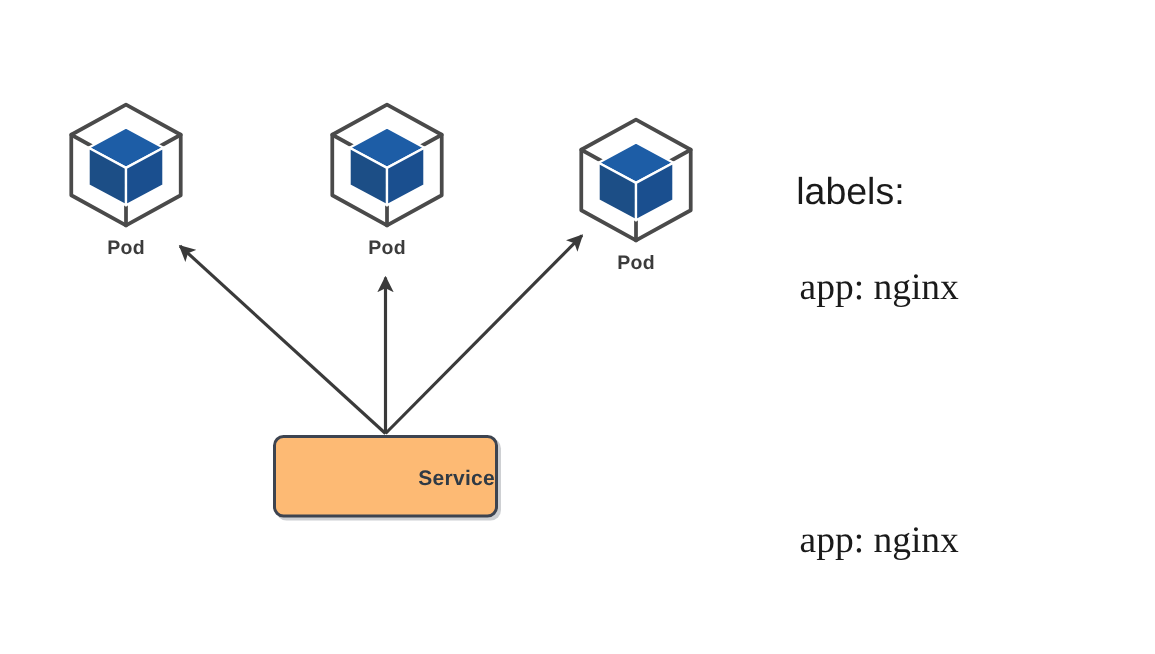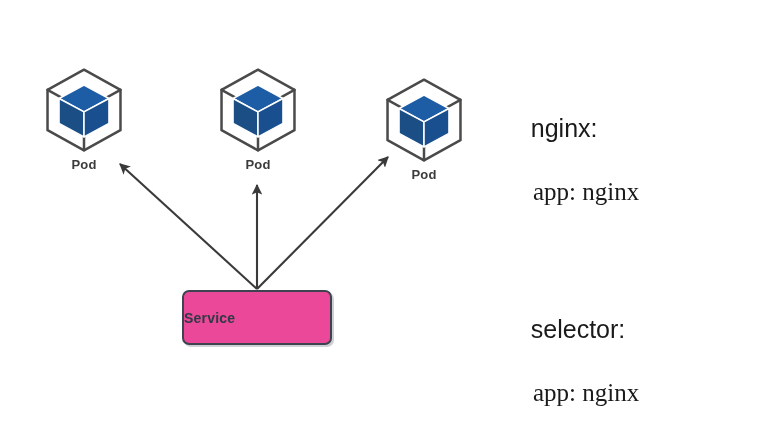--- a/index.html
+++ b/index.html
@@ -42,26 +42,26 @@
   #pod-3 { left: 376px; top: 72px;  }
 
   
   #service-box {
     position: absolute;
     left: 182px;
     top: 290px;
     width: 150px;
     height: 55px;
     box-sizing: border-box;
-    background: #ec4899;
+    background: #fdba74;
     border: 2px solid #3d4450;
     border-radius: 7px;
     display: flex;
     align-items: center;
-    justify-content: flex-start;
+    justify-content: flex-end;
     box-shadow: 2px 2px 0 rgba(60,68,80,0.25);
   }
   #service-box .service-label {
     font-family: "Liberation Sans", sans-serif;
     font-size: 14px;
     font-weight: bold;
     color: #2f3a45;
     letter-spacing: 0.2px;
   }
 
@@ -160,22 +160,21 @@
       </g>
     </svg>
     <span class="pod-label">Pod</span>
   </div>
 
   <div id="service-box">
     <span class="service-label">Service</span>
   </div>
 
   <div class="annotation" id="annotation-labels">
-    <span>nginx:</span>
+    <span>labels:</span>
     <span class="ann-indent">app: nginx</span>
   </div>
 
   <div class="annotation" id="annotation-selector">
-    <span>selector:</span>
     <span class="ann-indent">app: nginx</span>
   </div>
 
 </div>
 
 </body></html>

